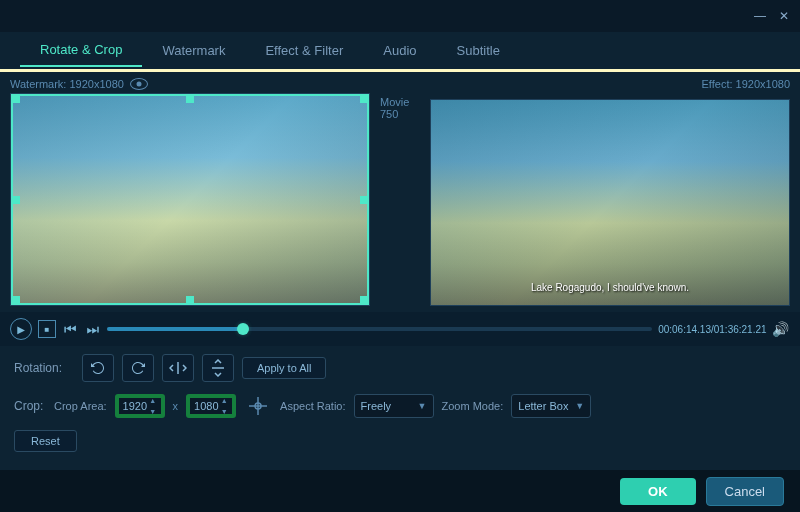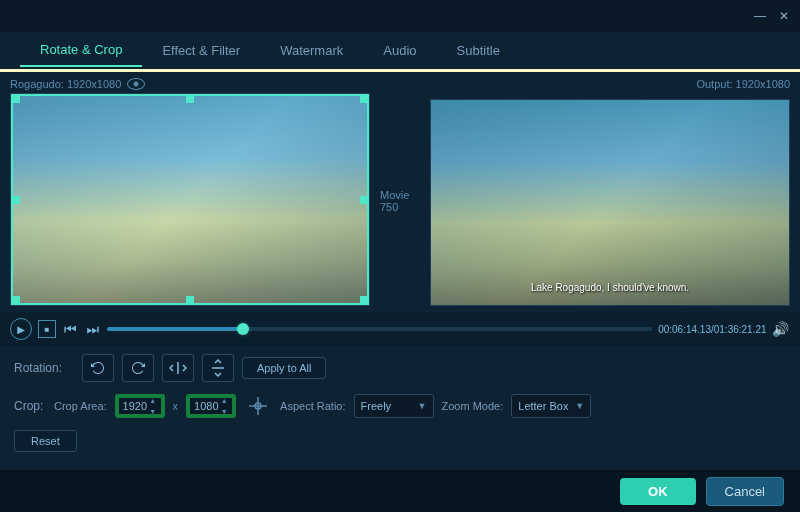--- a/index.html
+++ b/index.html
@@ -125,21 +125,21 @@
       font-size: 10px;
       color: #fff;
       white-space: nowrap;
       text-shadow: 1px 1px 2px #000;
     }
 
     .divider-label {
       display: flex;
       flex-direction: column;
       align-items: center;
-      justify-content: center;
+      justify-content: flex-start;
       width: 40px;
       font-size: 11px;
       color: #5a8ab0;
       padding-top: 18px;
     }
 
     
     .playback-bar {
       display: flex;
       align-items: center;
@@ -420,38 +420,38 @@
 <div class="title-bar">
   <div class="title-bar-btn">—</div>
   <div class="title-bar-btn">✕</div>
 </div>
 
 <div class="tabs">
   <div class="tab active">
     <span>Rotate &amp; Crop</span>
   </div>
   <div class="tab">
+    <span>Watermark</span>
+  </div>
+  <div class="tab">
     <span>Effect &amp; Filter</span>
-  </div>
-  <div class="tab">
-    <span>Watermark</span>
   </div>
   <div class="tab">
     <span>Audio</span>
   </div>
   <div class="tab">
     <span>Subtitle</span>
   </div>
 </div>
 
 <div class="preview-area">
 
   <div class="preview-panel">
     <div class="preview-label">
-      <span>Rogagudo: 1920x1080</span>
+      <span>Watermark: 1920x1080</span>
       <span class="eye-icon"></span>
     </div>
     <div class="preview-canvas">
 
       <div class="scene-bg"></div>
       <div class="scene-overlay"></div>
 
       <div class="crop-box">
         <div class="crop-handle tl"></div>
         <div class="crop-handle tr"></div>
@@ -464,21 +464,21 @@
       </div>
     </div>
   </div>
 
   <div class="divider-label">
     <span>Movie 750</span>
   </div>
 
   <div class="preview-panel">
     <div class="preview-label">
-      <span style="position:absolute;right:0;top:0;">Output: 1920x1080</span>
+      <span style="position:absolute;right:0;top:0;">Effect: 1920x1080</span>
     </div>
     <div class="preview-canvas" style="margin-top:18px;">
       <div class="scene-bg" style="background: linear-gradient(180deg, #4a98b8 0%, #6aaccc 30%, #b8c898 60%, #98a880 80%, #707860 100%);"></div>
       <div class="scene-overlay"></div>
       <div class="subtitle-text">Lake Rogagudo, I should've known.</div>
     </div>
   </div>
 </div>
 
 <div class="playback-bar">

